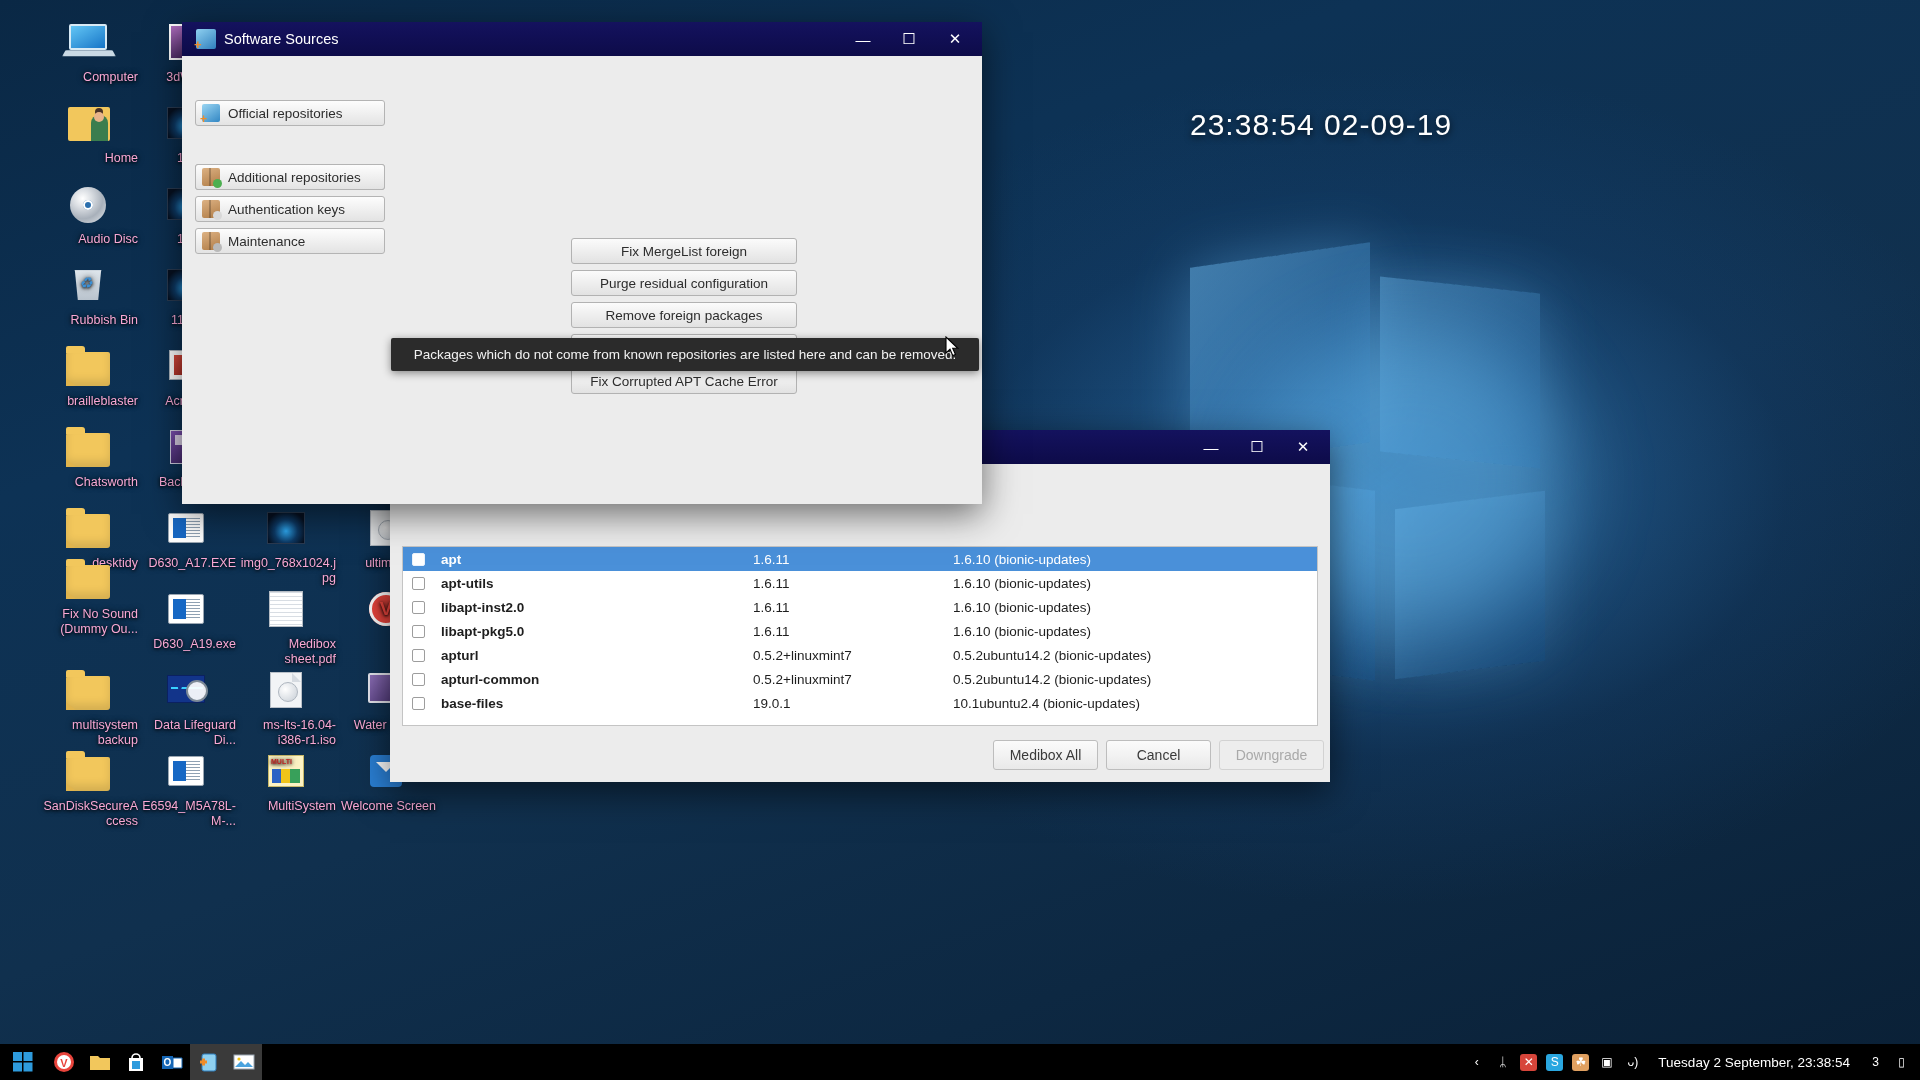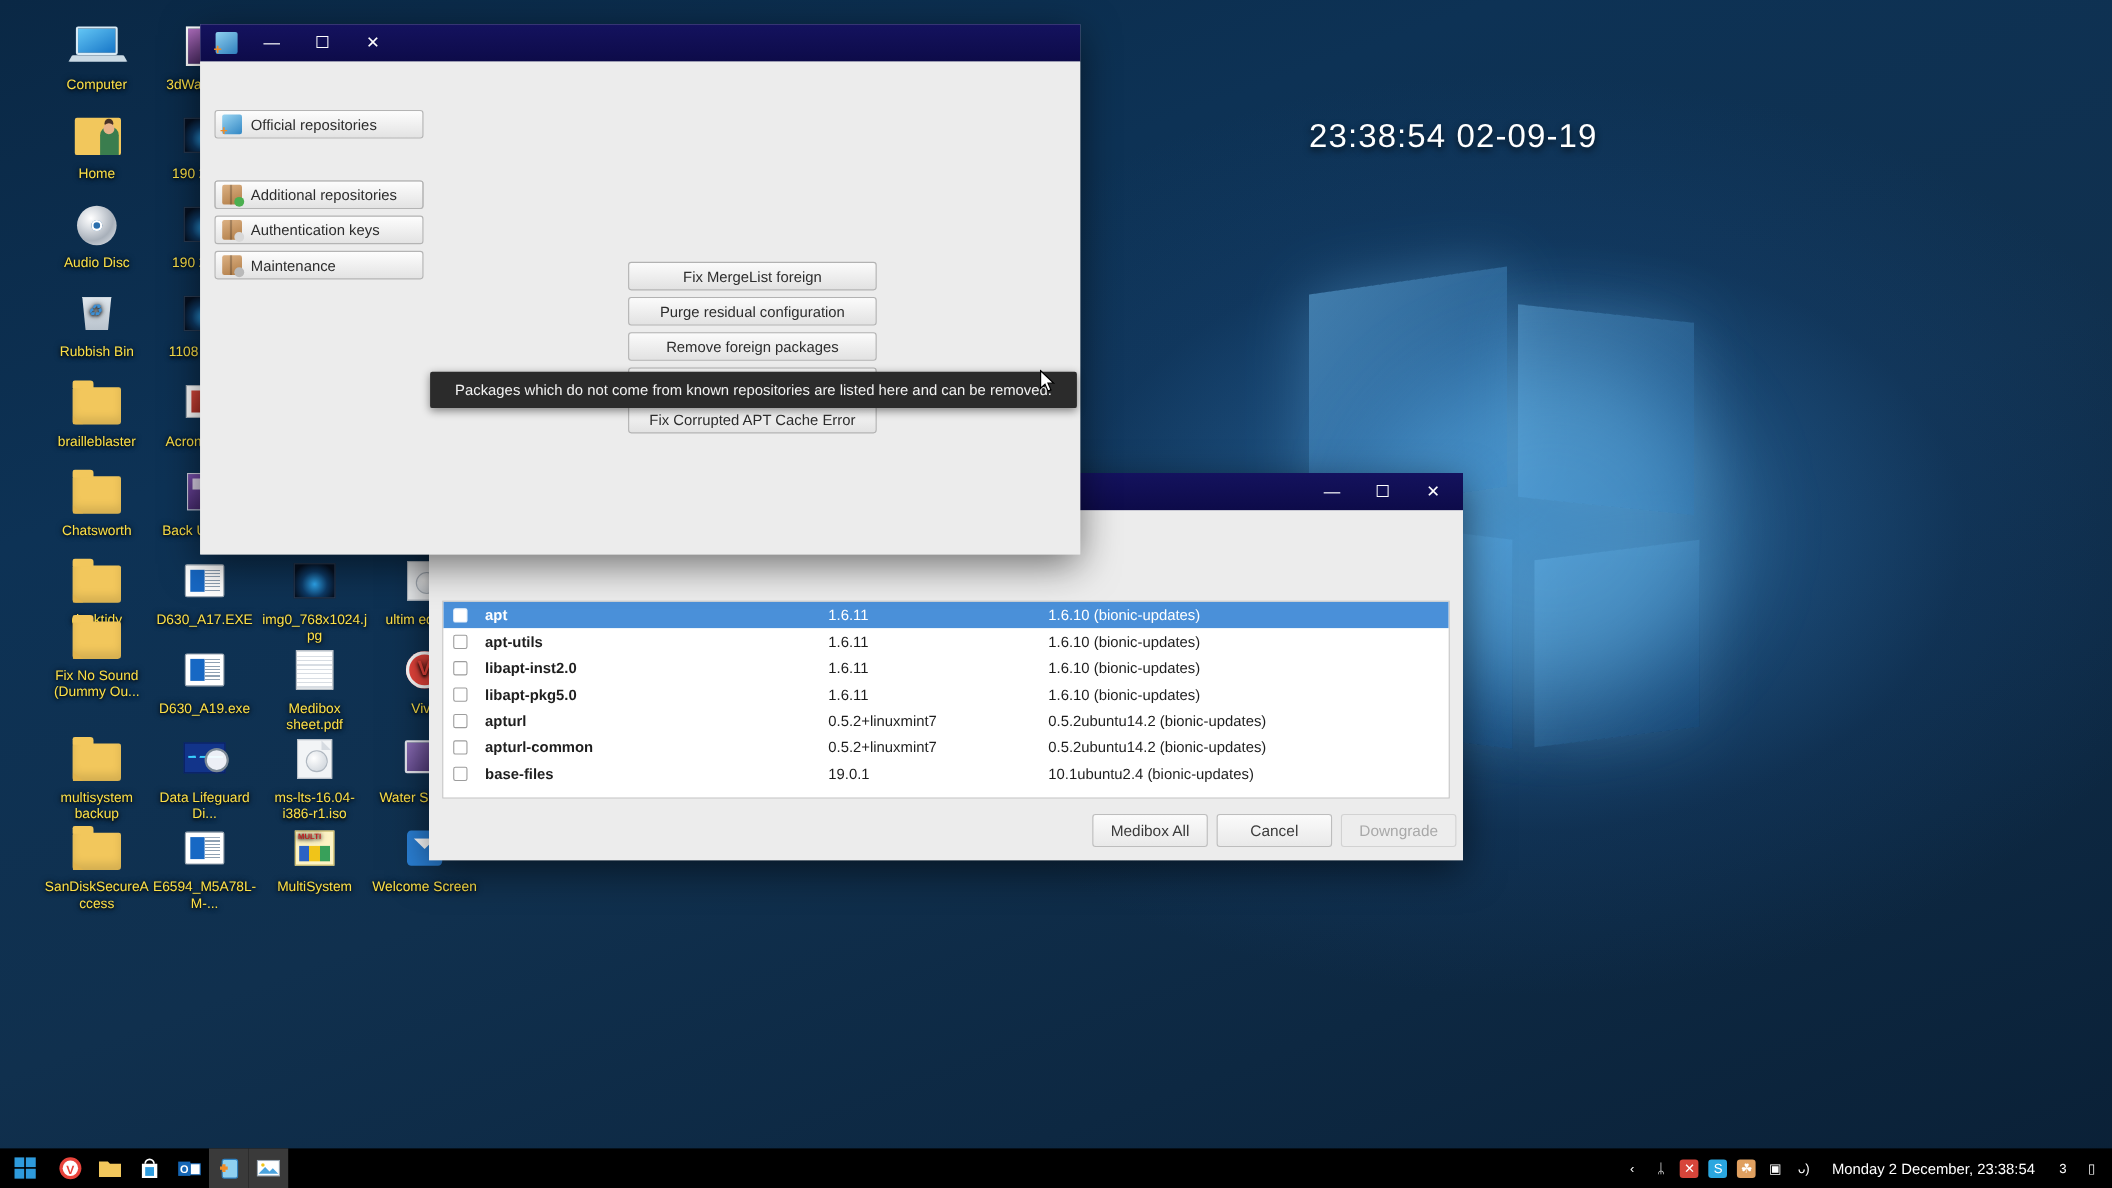--- a/index.html
+++ b/index.html
@@ -16,22 +16,22 @@
     background:
       radial-gradient(ellipse 900px 600px at 72% 45%, rgba(60,150,230,0.55) 0%, rgba(30,90,160,0.15) 45%, rgba(0,0,0,0) 70%),
       linear-gradient(160deg,#0a2845 0%,#0d3255 28%,#10304e 55%,#0a2036 100%);
   }
   .win-pane{ position:absolute; background:linear-gradient(135deg,rgba(120,200,255,0.85),rgba(40,140,230,0.35)); box-shadow:0 0 60px rgba(120,200,255,0.55); }
   .glow{ position:absolute; border-radius:50%; filter:blur(40px); }
 
   
   #icon-grid{ position:absolute; top:14px; left:0; width:430px; }
   .dicon{
-    position:absolute; width:100px; text-align:center;
-    color:#fde047; font-size:12.5px; line-height:15px;
+    position:absolute; width:100px; text-align:right;
+    color:#f9a8d4; font-size:12.5px; line-height:15px;
     text-shadow:0 1px 3px rgba(0,0,0,0.95), 0 0 6px rgba(0,0,0,0.8);
     cursor:default;
   }
   .dicon .glyph{ display:block; height:46px; margin:0 auto 4px; position:relative; width:48px; }
   .dicon .lbl{ display:block; word-wrap:break-word; }
 
   
   .ic-folder{ width:44px;height:34px;background:#f2c75c;border-radius:2px 2px 3px 3px;position:absolute;top:8px;left:2px;
     box-shadow:inset 0 -6px 8px rgba(0,0,0,0.12); }
   .ic-folder:before{ content:"";position:absolute;top:-6px;left:0;width:19px;height:7px;background:#f2c75c;border-radius:2px 3px 0 0; }
@@ -465,20 +465,21 @@
         <div class="dg-btn" style="right: 232px;">Medibox All</div>
         <div class="dg-btn" style="right: 119px;">Cancel</div>
         <div class="dg-btn disabled" style="right: 6px;">Downgrade</div>
       </div>
   </div>
 </div>
 
 <div class="window" id="sw-sources">
   <div class="titlebar">
     <div class="tb-icon"></div>
+    <div class="tb-title">Software Sources</div>
     <div class="tb-btns">
       <div class="tb-btn">—</div>
       <div class="tb-btn">☐</div>
       <div class="tb-btn close">✕</div>
     </div>
   </div>
   <div id="sw-body">
     <div id="sw-sidebar">
         <div class="side-btn" style="top: 44px;">
           <span class="sb-ico official"></span>
@@ -570,17 +571,17 @@
   <div class="tray">
     <div id="tray-icons" style="display:flex;align-items:center;gap:9px;">
         <div class="tray-ic">‹</div>
         <div class="tray-ic">ᛦ</div>
         <div class="tray-ic" style="background: rgb(215, 69, 58); color: rgb(255, 255, 255); border-radius: 3px;">✕</div>
         <div class="tray-ic" style="background: rgb(42, 167, 224); color: rgb(255, 255, 255); border-radius: 3px;">S</div>
         <div class="tray-ic" style="background: rgb(224, 160, 96); color: rgb(255, 255, 255); border-radius: 3px;">☘</div>
         <div class="tray-ic">▣</div>
         <div class="tray-ic">ᴗ)</div>
       </div>
-    <div id="clock-tb">Monday  2 December, 23:38:54</div>
+    <div id="clock-tb">Tuesday  2 September, 23:38:54</div>
     <div class="tray-ic">3</div>
     <div class="tray-ic">▯</div>
   </div>
 </div>
 
 </body></html>

